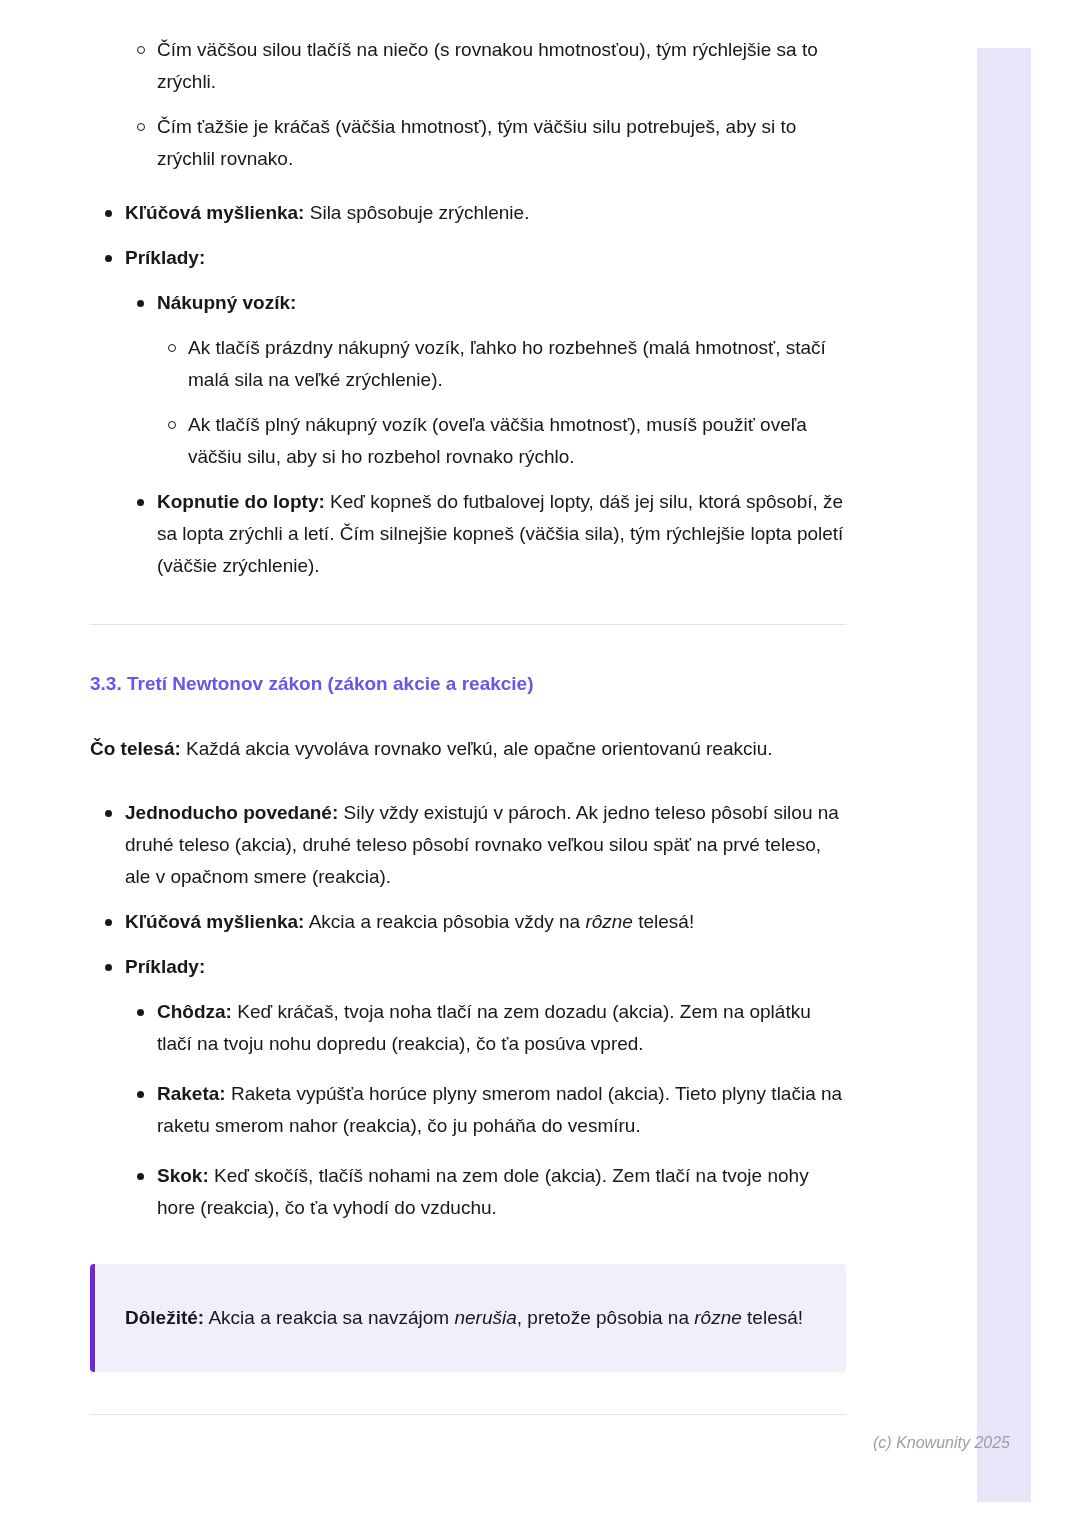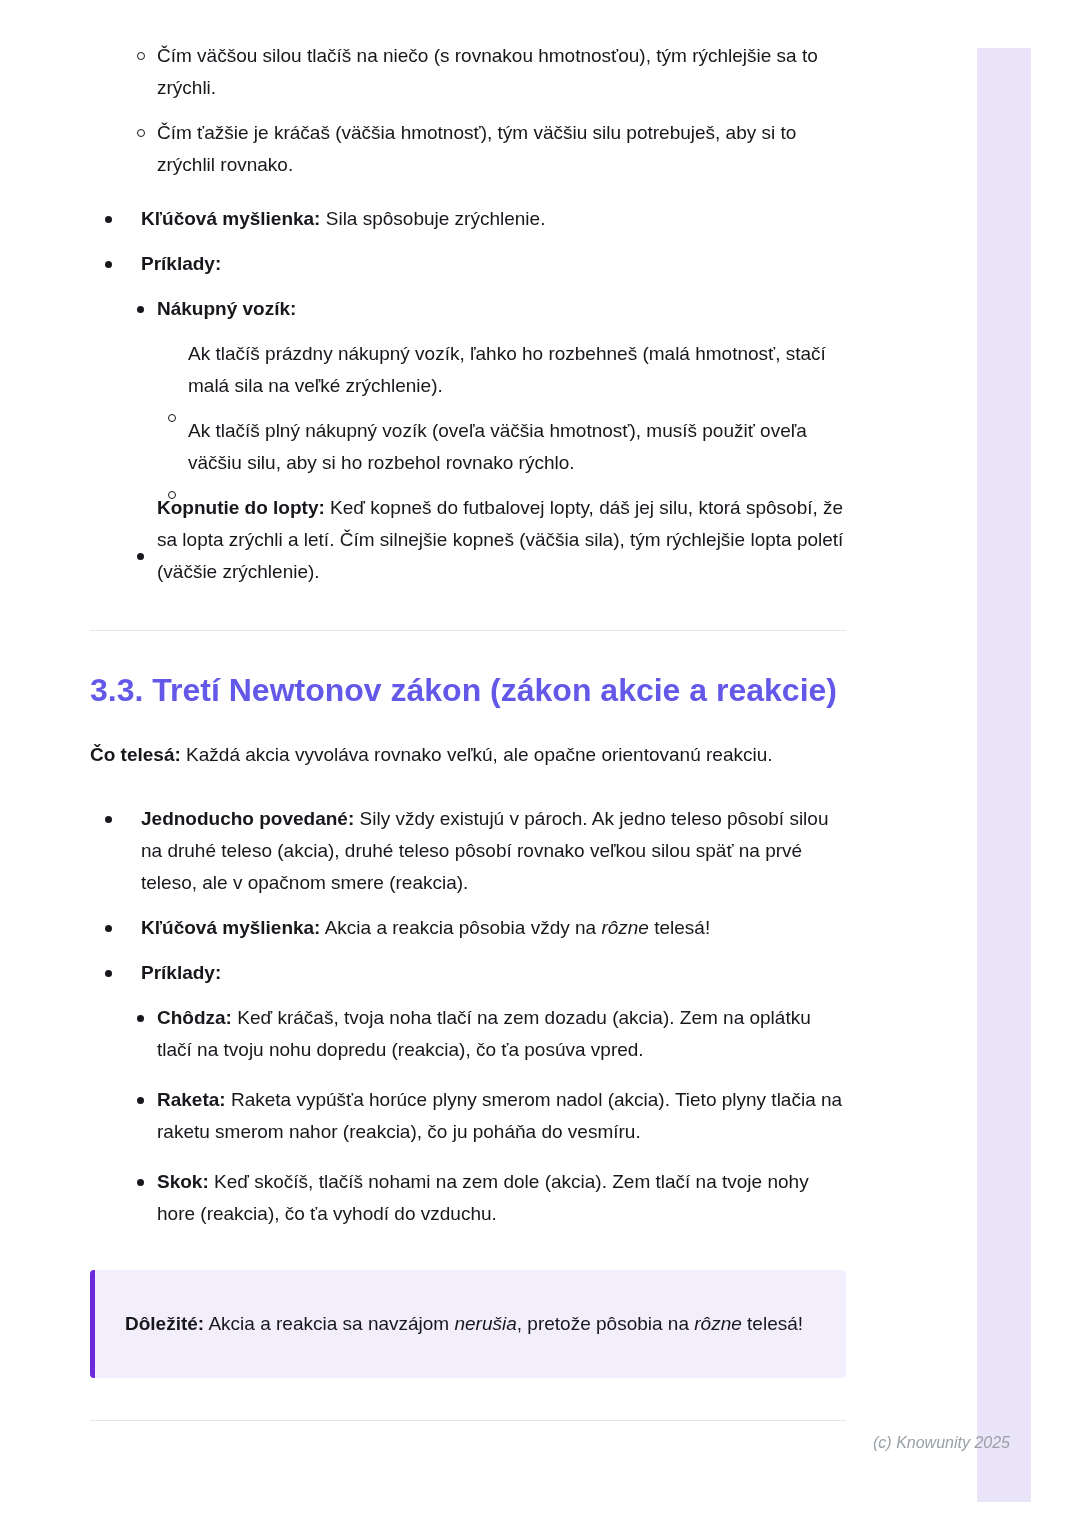--- a/index.html
+++ b/index.html
@@ -15,27 +15,27 @@
   html,body{margin:0;padding:0;}
   body{
     width:1080px;height:1528px;
     background:#ffffff;
     font-family:"Liberation Sans",sans-serif;
     color:var(--text);
     position:relative;
     overflow:hidden;
   }
   .content{
-    position:absolute;left:90px;top:40px;width:756px;
+    position:absolute;left:90px;top:34px;width:756px;
     font-size:19px;line-height:32px;
   }
   .row{display:flex;margin-bottom:13px;}
-  .ind1{margin-left:15px;gap:16px;}
+  .ind1{margin-left:15px;}
   .ind2{margin-left:47px;}
-  .ind3{margin-left:78px;align-items:flex-end;}
+  .ind3{margin-left:78px;}
   .marker{flex:0 0 20px;position:relative;}
   .marker::before{
     content:"";position:absolute;top:13px;left:0;
     width:7px;height:7px;border-radius:50%;
     background:var(--text);
   }
   .marker.hollow::before{
     background:transparent;border:1.5px solid var(--text);
     width:6px;height:6px;top:12px;
   }
@@ -45,21 +45,21 @@
   hr.divider{
     border:none;border-top:1px solid var(--divider);
     margin:42px 0 40px 0;width:100%;
   }
   hr.divider-bottom{
     border:none;border-top:1px solid var(--divider);
     margin:42px 0 0 0;width:100%;
   }
   h2.section-heading{
     color:var(--accent);
-    font-size:32px;line-height:38px;font-weight:700;
+    font-size:19px;line-height:38px;font-weight:700;
     margin:0 0 30px 0;
   }
   p.intro{margin:0 0 32px 0;}
   .callout{
     margin-top:40px;
     background:var(--callout-bg);
     border-left:5px solid var(--callout-border);
     border-radius:4px;
     padding:36px 30px;
     line-height:36px;
@@ -110,21 +110,21 @@
 
   <div class="row ind3">
     <span class="marker hollow"></span>
     <div class="txt"><span>Ak tlačíš prázdny nákupný vozík, ľahko ho rozbehneš (malá hmotnosť, stačí malá sila na veľké zrýchlenie).</span></div>
   </div>
   <div class="row ind3">
     <span class="marker hollow"></span>
     <div class="txt"><span>Ak tlačíš plný nákupný vozík (oveľa väčšia hmotnosť), musíš použiť oveľa väčšiu silu, aby si ho rozbehol rovnako rýchlo.</span></div>
   </div>
 
-  <div class="row ind2" style="margin-top:10px;align-items:center;">
+  <div class="row ind2" style="margin-top:10px;">
     <span class="marker"></span>
     <div class="txt"><b>Kopnutie do lopty:</b><span> Keď kopneš do futbalovej lopty, dáš jej silu, ktorá spôsobí, že sa lopta zrýchli a letí. Čím silnejšie kopneš (väčšia sila), tým rýchlejšie lopta poletí (väčšie zrýchlenie).</span></div>
   </div>
 
   <hr class="divider">
 
   <h2 class="section-heading">3.3. Tretí Newtonov zákon (zákon akcie a reakcie)</h2>
 
   <p class="intro"><b>Čo telesá:</b><span> Každá akcia vyvoláva rovnako veľkú, ale opačne orientovanú reakciu.</span></p>
 

